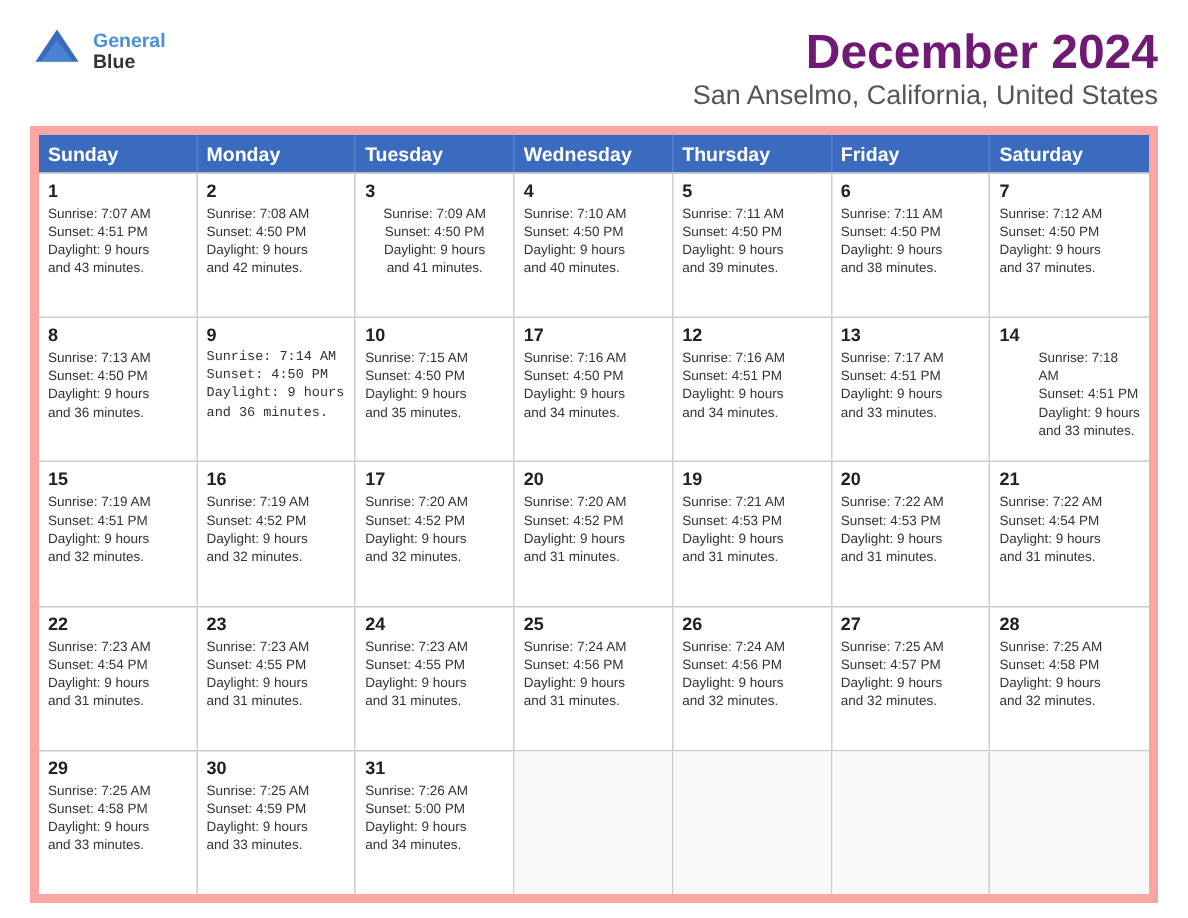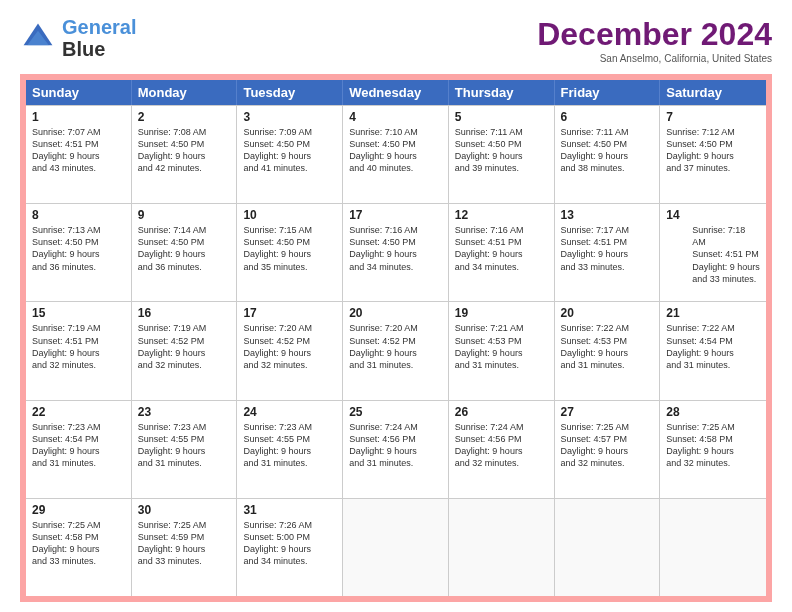--- a/index.html
+++ b/index.html
@@ -22,42 +22,42 @@
       justify-content: space-between;
       align-items: flex-start;
       margin-bottom: 10px;
     }
     .logo {
       display: flex;
       align-items: center;
       gap: 6px;
     }
     .logo-text {
-      font-size: 20px;
+      font-size: 13px;
       font-weight: bold;
       color: #333;
       line-height: 1.1;
     }
     .logo-text span {
       color: #4a90d9;
     }
     .logo-icon {
       width: 36px;
       height: 36px;
     }
     .title-block {
       text-align: right;
     }
     .main-title {
       font-size: 32px;
       font-weight: bold;
       color: #701a75;
     }
     .subtitle {
-      font-size: 10px;
+      font-size: 18px;
       color: #555;
     }
     .calendar {
       flex: 1;
       display: flex;
       flex-direction: column;
       border: 6px solid #fca5a5;
     }
     .cal-header {
       display: grid;
@@ -149,21 +149,21 @@
           </div>
           <div class="cal-cell">
             <div class="day-num">2</div>
             <div class="cell-text" style="white-space: pre-line;">Sunrise: 7:08 AM
 Sunset: 4:50 PM
 Daylight: 9 hours
 and 42 minutes.</div>
           </div>
           <div class="cal-cell">
             <div class="day-num">3</div>
-            <div class="cell-text" style="white-space: pre-line;">Sunrise: 7:09 AM
+            <div class="cell-text" style="white-space: pre-line; text-align: center;">Sunrise: 7:09 AM
 Sunset: 4:50 PM
 Daylight: 9 hours
 and 41 minutes.</div>
           </div>
           <div class="cal-cell">
             <div class="day-num">4</div>
             <div class="cell-text" style="white-space: pre-line;">Sunrise: 7:10 AM
 Sunset: 4:50 PM
 Daylight: 9 hours
 and 40 minutes.</div>
@@ -193,21 +193,21 @@
         <div class="cal-row">
           <div class="cal-cell">
             <div class="day-num">8</div>
             <div class="cell-text" style="white-space: pre-line;">Sunrise: 7:13 AM
 Sunset: 4:50 PM
 Daylight: 9 hours
 and 36 minutes.</div>
           </div>
           <div class="cal-cell">
             <div class="day-num">9</div>
-            <div class="cell-text" style="white-space: pre-line;">Sunrise: 7:14 AM
+            <div class="cell-text" style="white-space: pre-line; font-family: Liberation Mono, monospace;">Sunrise: 7:14 AM
 Sunset: 4:50 PM
 Daylight: 9 hours
 and 36 minutes.</div>
           </div>
           <div class="cal-cell">
             <div class="day-num">10</div>
             <div class="cell-text" style="white-space: pre-line;">Sunrise: 7:15 AM
 Sunset: 4:50 PM
 Daylight: 9 hours
 and 35 minutes.</div>

